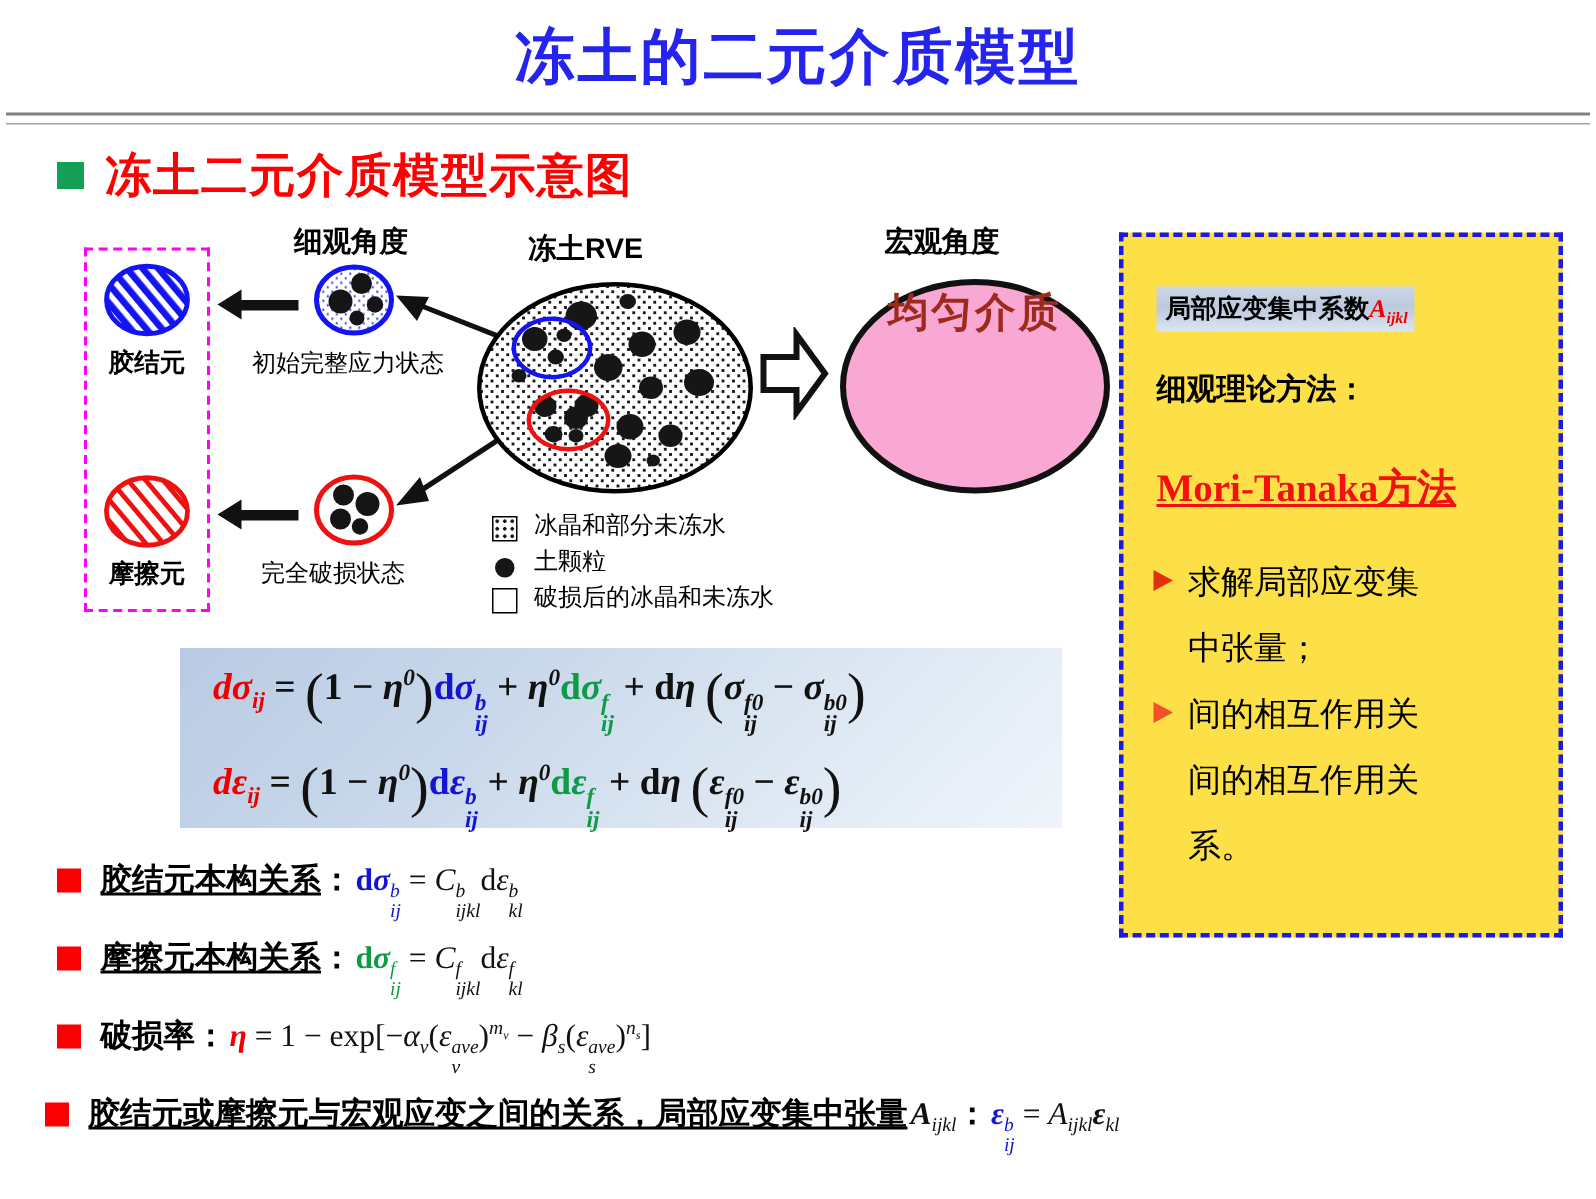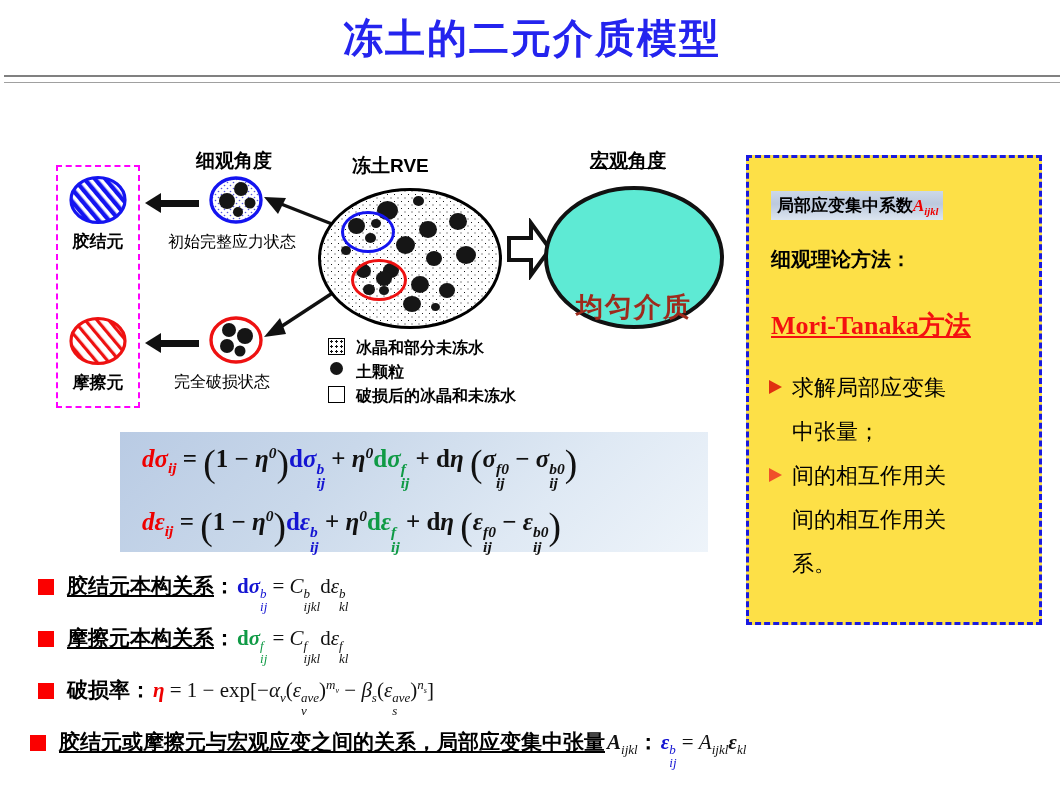--- a/index.html
+++ b/index.html
@@ -95,33 +95,33 @@
   }
   .dot { position: absolute; background: #161616; border-radius: 50%; }
 
   .ring { position: absolute; border-radius: 50%; box-sizing: border-box; }
 
   
   .block-arrow { position: absolute; left: 505px; top: 78px; width: 48px; height: 62px; }
 
   
   .macro {
-    position: absolute; left: 544px; top: 46px; width: 172px; height: 135px;
+    position: absolute; left: 560px; top: 46px; width: 172px; height: 135px;
     border: 4px solid #111; border-radius: 50%;
-    background: #5eead4;
-    display: flex; align-items: flex-end; justify-content: center;
+    background: #f9a8d4;
+    display: flex; align-items: flex-start; justify-content: center;
   }
   .macro .txt {
     font-size: 27px; font-weight: bold; color: #9e2a1c; letter-spacing: 2px;
     white-space: nowrap;
   }
 
   
   .legend { position: absolute; left: 328px; top: 198px; }
-  .legend-row { display: flex; align-items: flex-start; height: 23px; margin-bottom: 1px; font-weight: bold; }
+  .legend-row { display: flex; align-items: flex-end; height: 23px; margin-bottom: 1px; }
   .legend-row .swatch { width: 17px; height: 17px; margin-right: 11px; flex: none; }
   .sw-dotsq {
     border: 1.8px solid #000; box-sizing: border-box;
     background-color:#fff;
     background-image: radial-gradient(#111 1px, transparent 1.2px);
     background-size: 5px 5px;
   }
   .sw-dot { border-radius: 50%; background: #161616; width: 13px !important; height: 13px !important; margin-left:2px; margin-right:13px !important;}
   .sw-sq { border: 1.8px solid #000; box-sizing: border-box; background: #fff; }
   .legend-row .lbl { font-size: 16px; color: #000; white-space: nowrap; }
@@ -196,20 +196,24 @@
   .rp-text { display: inline; }
 </style>
 </head>
 <body>
 
 <div class="slide">
 
   <div class="title">冻土的二元介质模型</div>
   <div class="title-rule"></div>
 
+  <div class="section-head">
+    <span class="sq-green"></span>
+    <span class="txt">冻土二元介质模型示意图</span>
+  </div>
 
   <div class="diagram">
 
     <div class="hdr-label" style="left:196px; top:8px;">细观角度</div>
     <div class="hdr-label" style="left:352px; top:13px;">冻土RVE</div>
     <div class="hdr-label" style="left:590px; top:8px;text-decoration:underline;">宏观角度</div>
 
     <div class="magenta-box"></div>
 
     <svg class="hatch-circle" style="left:68px; top:35px; width:60px; height:50px;" viewBox="0 0 60 50">

